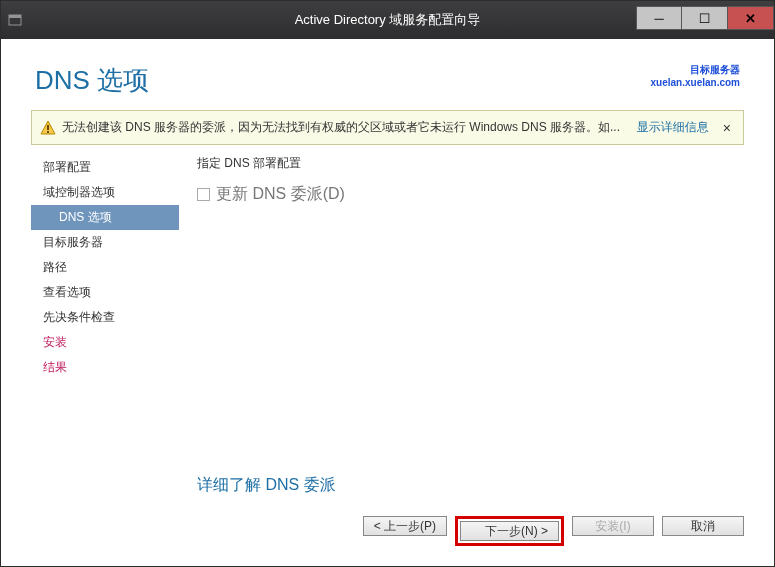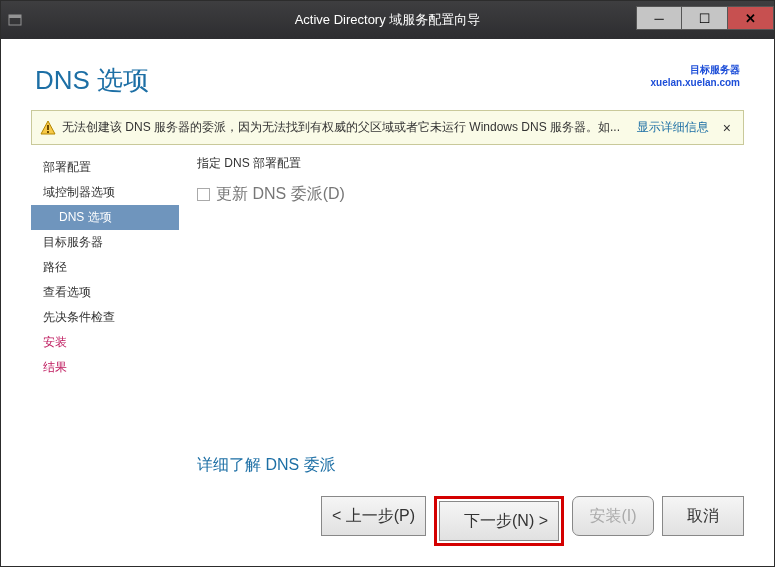--- a/index.html
+++ b/index.html
@@ -30,22 +30,22 @@
     .side-item.sub { padding-left: 28px; }
     .side-item.selected { background: #6f95bd; color: #fff; }
     .side-item.disabled { color: #be185d; cursor: default; }
     .main { flex: 1; padding: 2px 0 0 18px; display: flex; flex-direction: column; }
     .section-label { font-size: 12px; color: #333; margin-bottom: 12px; }
     .checkbox-row { display: flex; align-items: center; gap: 6px; font-size: 16px; color: #777; }
     .cb { width: 13px; height: 13px; border: 1px solid #aaa; background: #fff; }
     .main-spacer { flex: 1; }
     .more-link { font-size: 16px; color: #1d6fa5; cursor: pointer; margin-bottom: 8px; }
     .footer { padding: 12px 28px 18px 28px; display: flex; justify-content: flex-end; gap: 8px; }
-    .btn { min-width: 82px; height: 40px; border: 1px solid #888; background: linear-gradient(#f5f5f5,#e1e1e1); font-size: 16px; color: #333; padding: 0 10px; cursor: pointer; }
-    .btn.disabled { color: #aaa; cursor: default; border-radius: 7px; }
+    .btn { min-width: 82px; height: 20px; border: 1px solid #888; background: linear-gradient(#f5f5f5,#e1e1e1); font-size: 12px; color: #333; padding: 0 10px; cursor: pointer; }
+    .btn.disabled { color: #aaa; cursor: default; }
     .highlight-box { border: 3px solid #d40000; padding: 2px; display: inline-flex; }
     .highlight-box .btn { margin: 0; padding-left: 24px; }
   </style>
 </head>
 <body>
 
 <div class="window">
   <div class="titlebar">
     <div class="titlebar-icon">
       <svg width="14" height="14" viewBox="0 0 14 14">

